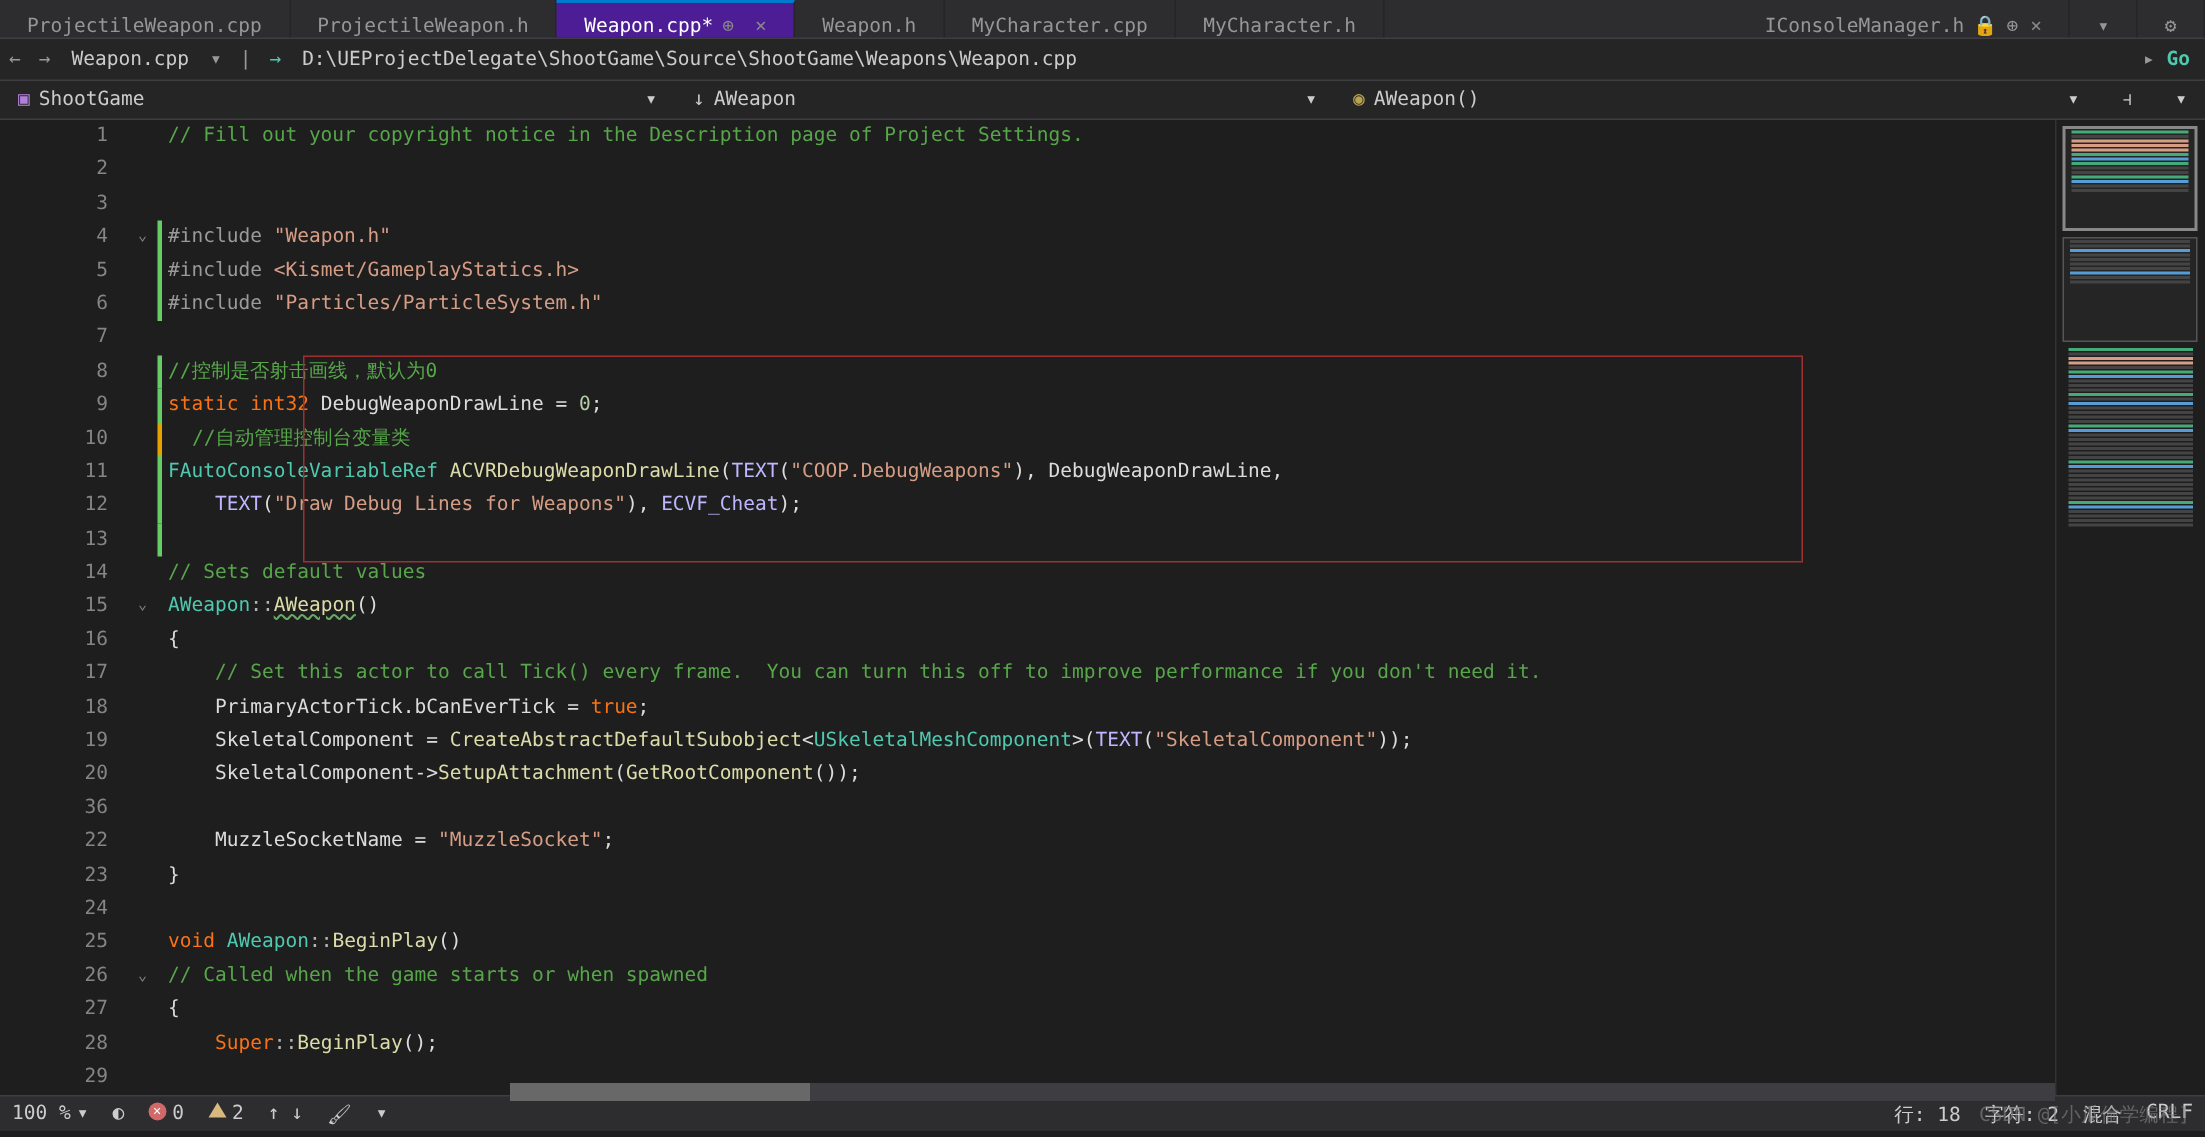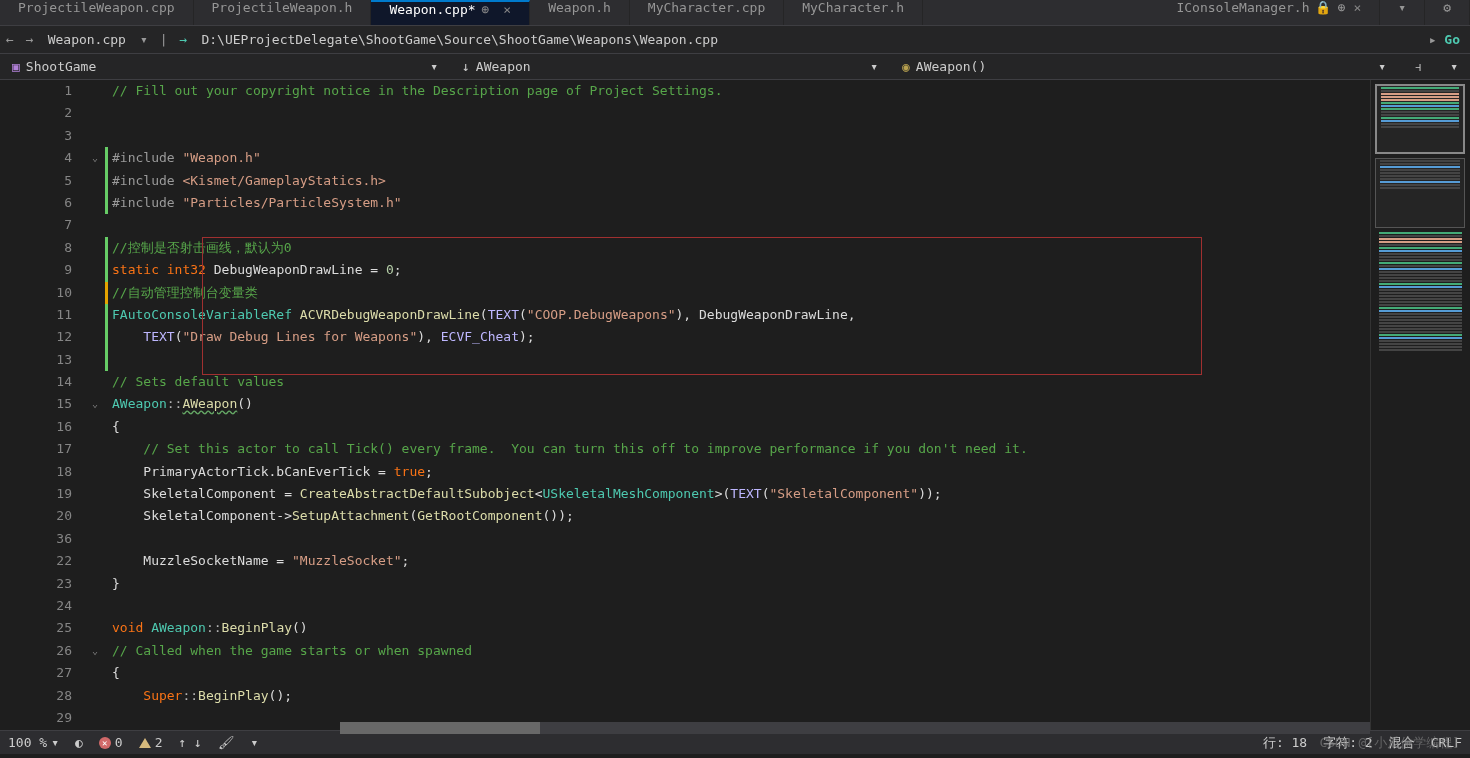--- a/index.html
+++ b/index.html
@@ -1,56 +1,56 @@
 <!DOCTYPE html>
 <html><head>
 <meta charset="utf-8">
 <style>
 *{margin:0;padding:0;box-sizing:border-box;font-family:Consolas,monospace;font-size:13px;}
 body{background:#1e1e1e;color:#ccc;overflow:hidden;width:1470px;height:758px;}
 .tabs{display:flex;background:#2d2d30;height:26px;border-bottom:1px solid #3e3e42;align-items:stretch;}
-.tab{padding:0 18px;display:flex;align-items:flex-start;color:#969696;cursor:pointer;border-right:1px solid #252526;}
-.tab.active{background:#0f172a;color:#fff;border-top:2px solid #007acc;}
+.tab{padding:0 18px;display:flex;align-items:flex-end;color:#969696;cursor:pointer;border-right:1px solid #252526;}
+.tab.active{background:#4c1d95;color:#fff;border-top:2px solid #007acc;}
 .tab-close{margin-left:8px;color:#888;}
 .tab-right{margin-left:auto;display:flex;}
 .nav{display:flex;background:#252526;height:28px;align-items:center;border-bottom:1px solid #3e3e42;}
 .nav-arrow{padding:0 6px;color:#999;}
 .nav-item{padding:0 8px;display:flex;align-items:flex-end;gap:6px;}
 .nav-go{margin-left:auto;padding:0 10px;color:#4ec9b0;font-weight:bold;}
 .crumbs{display:flex;background:#252526;height:26px;align-items:center;border-bottom:1px solid #3e3e42;}
 .crumb{padding:0 12px;flex:1;display:flex;align-items:center;gap:6px;}
 .editor{display:flex;height:650px;position:relative;}
 .gutter{width:90px;background:#1e1e1e;text-align:right;padding-right:18px;color:#858585;user-select:none;}
 .gutter div{height:22.4px;line-height:22.4px;}
 .fold{position:absolute;left:92px;width:14px;color:#858585;}
 .fold div{height:22.4px;line-height:22.4px;font-size:10px;}
 .code{flex:1;position:relative;padding-left:22px;overflow:hidden;}
 .line{height:22.4px;line-height:22.4px;white-space:pre;}
 .mark-green{border-left:3px solid #6c6;padding-left:4px;margin-left:-7px;}
-.mark-orange{border-left:3px solid #e5a300;padding-left:4px;margin-left:-7px;}
+.mark-orange{border-left:3px solid #e5a300;padding-left:20px;margin-left:-7px;}
 .redbox{position:absolute;border:1px solid #a03030;left:112px;top:157px;width:1000px;height:138px;pointer-events:none;}
 .c-com{color:#57a64a;}
 .c-kw{color:#f97316;}
 .c-str{color:#d69d85;}
 .c-type{color:#4ec9b0;}
 .c-fn{color:#dcdcaa;}
 .c-pre{color:#9a9a9a;}
 .c-txt{color:#dcdcdc;}
 .c-num{color:#b5cea8;}
 .c-op{color:#b4b4b4;}
 .c-macro{color:#beb7ff;}
 .minimap{width:100px;background:#1e1e1e;border-left:1px solid #333;padding:4px;}
 .mm-thumb{width:90px;height:70px;border:1px solid #555;margin-bottom:4px;background:#252525;}
 .mm-thumb.active{border:2px solid #888;}
 .mm-line{height:2px;margin:1px 4px;background:#444;}
 .mm-line.g{background:#4a7;}
 .mm-line.b{background:#569cd6;}
 .mm-line.o{background:#d69d85;}
 .status{display:flex;background:#2d2d30;height:24px;align-items:center;font-size:11px;color:#ccc;border-top:1px solid #3e3e42;}
-.status-item{padding:0 8px;display:flex;align-items:center;gap:4px;}
+.status-item{padding:0 8px;display:flex;gap:4px;}
 .err-icon{width:12px;height:12px;border-radius:50%;background:#d16969;display:inline-flex;align-items:center;justify-content:center;color:#fff;font-size:9px;}
 .warn-icon{width:0;height:0;border-left:6px solid transparent;border-right:6px solid transparent;border-bottom:10px solid #d7ba7d;display:inline-block;}
 .watermark{position:absolute;bottom:6px;right:10px;color:#888;font-size:14px;opacity:0.6;}
 .pin{color:#888;margin:0 6px;}
 .cube{color:#b8a14f;}
 .box-icon{color:#b180d7;}
 .arrow-icon{color:#4ec9b0;}
 .hscroll{height:12px;background:#3e3e42;position:absolute;bottom:24px;left:340px;right:100px;}
 .hthumb{height:100%;width:200px;background:#686868;}
 .status-right{margin-left:auto;display:flex;}

